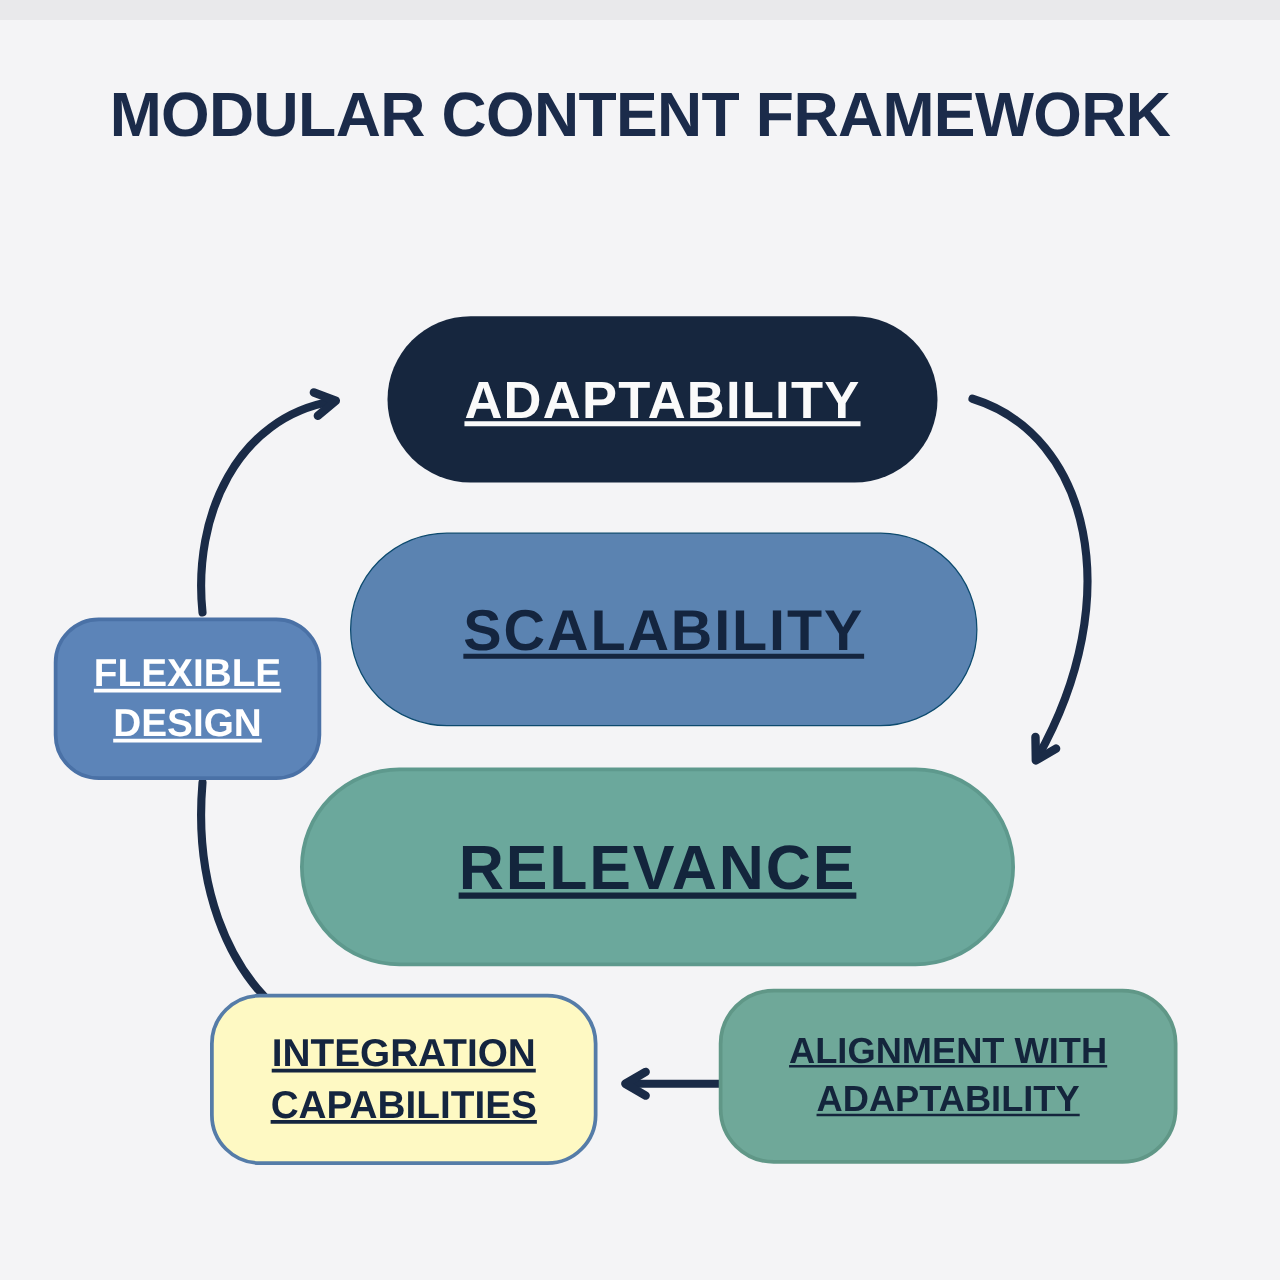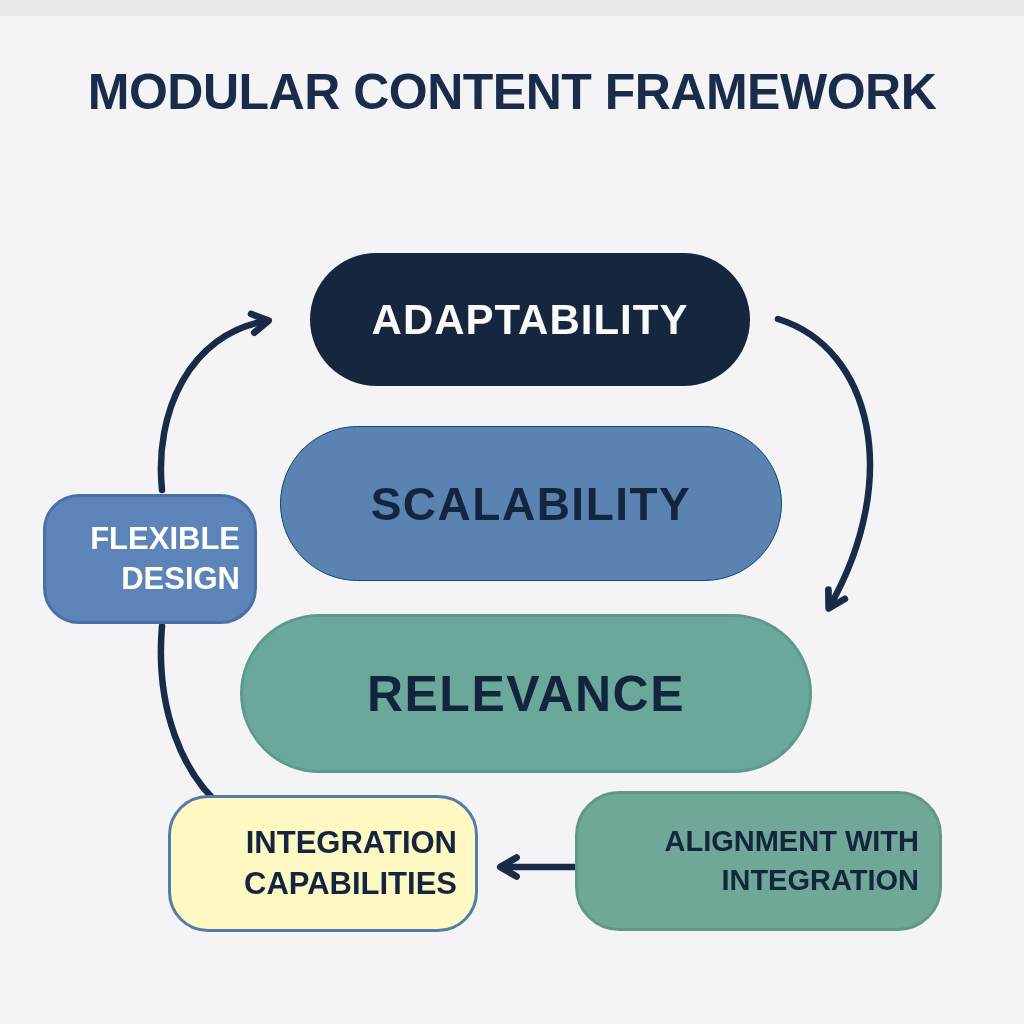--- a/index.html
+++ b/index.html
@@ -26,23 +26,24 @@
     font-weight: 700;
     font-size: 50px;
     line-height: 1.13;
     letter-spacing: -0.5px;
   }
   .node {
     position: absolute;
     display: flex;
     align-items: center;
     justify-content: center;
-    text-align: right;
+    text-align: center;
     font-weight: 700;
     box-sizing: border-box;
+    text-decoration: underline;
   }
   .pill-adaptability {
     left: 310px; top: 237px; width: 440px; height: 133px;
     border-radius: 67px;
     background: #16263E;
     color: #FAFAFA;
     font-size: 42px;
     letter-spacing: 1px;
   }
   .pill-scalability {
@@ -124,15 +125,15 @@
   <div class="node pill-adaptability">ADAPTABILITY</div>
 
   <div class="node pill-scalability">SCALABILITY</div>
 
   <div class="node box-flexible">FLEXIBLE DESIGN</div>
 
   <div class="node pill-relevance">RELEVANCE</div>
 
   <div class="node box-integration">INTEGRATION CAPABILITIES</div>
 
-  <div class="node box-alignment">ALIGNMENT WITH INTEGRATION</div>
+  <div class="node box-alignment">ALIGNMENT WITH ADAPTABILITY</div>
 
 </div>
 
 </body></html>

